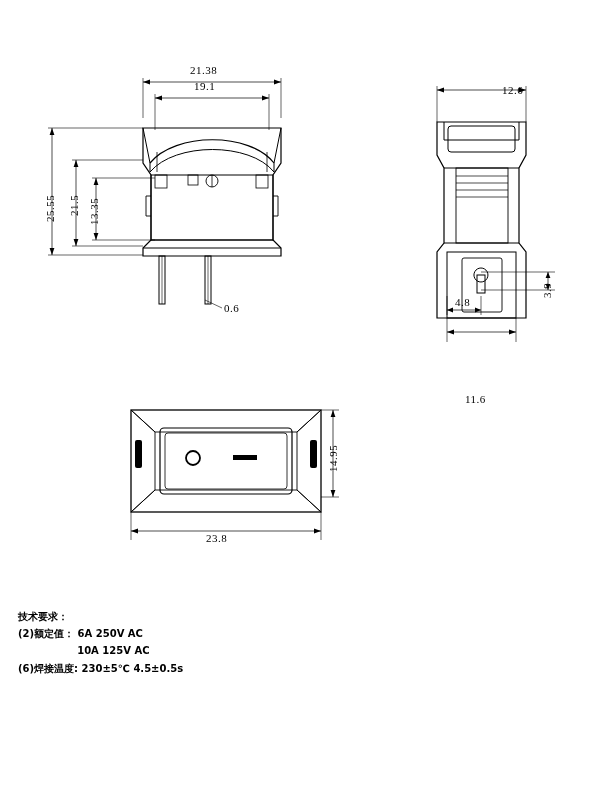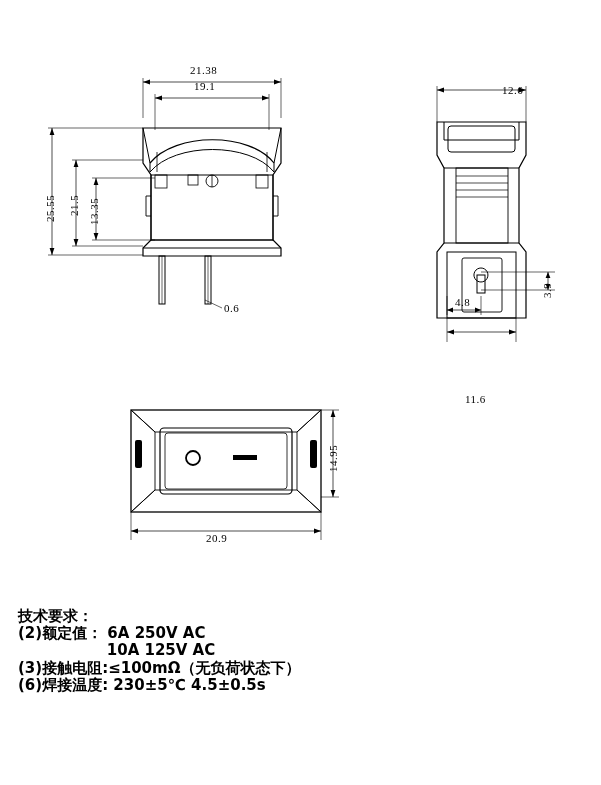--- a/index.html
+++ b/index.html
@@ -37,21 +37,21 @@
   }
   .dim-text.vert {
     transform-origin: left top;
   }
   .specs {
     position: absolute;
     left: 18px;
     top: 608px;
     width: 420px;
     font-family: "DejaVu Sans", sans-serif;
-    font-size: 15px;
+    font-size: 10px;
     line-height: 17.2px;
     color: #000;
     font-weight: bold;
   }
   .specs .line {
     white-space: pre;
   }
   .specs .title {
     font-weight: bold;
   }
@@ -222,23 +222,22 @@
   <div class="dim-text vert" style="left:88px; top:225px; transform:rotate(-90deg);">13.35</div>
 
   <div class="dim-text" style="left:224px; top:302px;">0.6</div>
 
   <div class="dim-text" style="left:466px; top:84px;margin-left:36px;">12.6</div>
   <div class="dim-text" style="left:465px; top:354px;margin-top:39px;">11.6</div>
   <div class="dim-text" style="left:455px; top:296px;">4.8</div>
   <div class="dim-text vert" style="left:541px; top:298px; transform:rotate(-90deg);">3.9</div>
 
   <div class="dim-text vert" style="left:327px; top:472px; transform:rotate(-90deg);">14.95</div>
-  <div class="dim-text" style="left:206px; top:532px;">20.9</div>
+  <div class="dim-text" style="left:206px; top:532px;">23.8</div>
 
   <div class="specs">
     <div class="line title">技术要求：</div>
     <div class="line">(2)额定值： 6A 250V AC</div>
     <div class="line">                 10A 125V AC</div>
-    <div class="line">(3)接触电阻:≤100mΩ（无负荷状态下）</div>
     <div class="line">(6)焊接温度: 230±5℃ 4.5±0.5s</div>
   </div>
 
 </div>
 
 </body></html>

